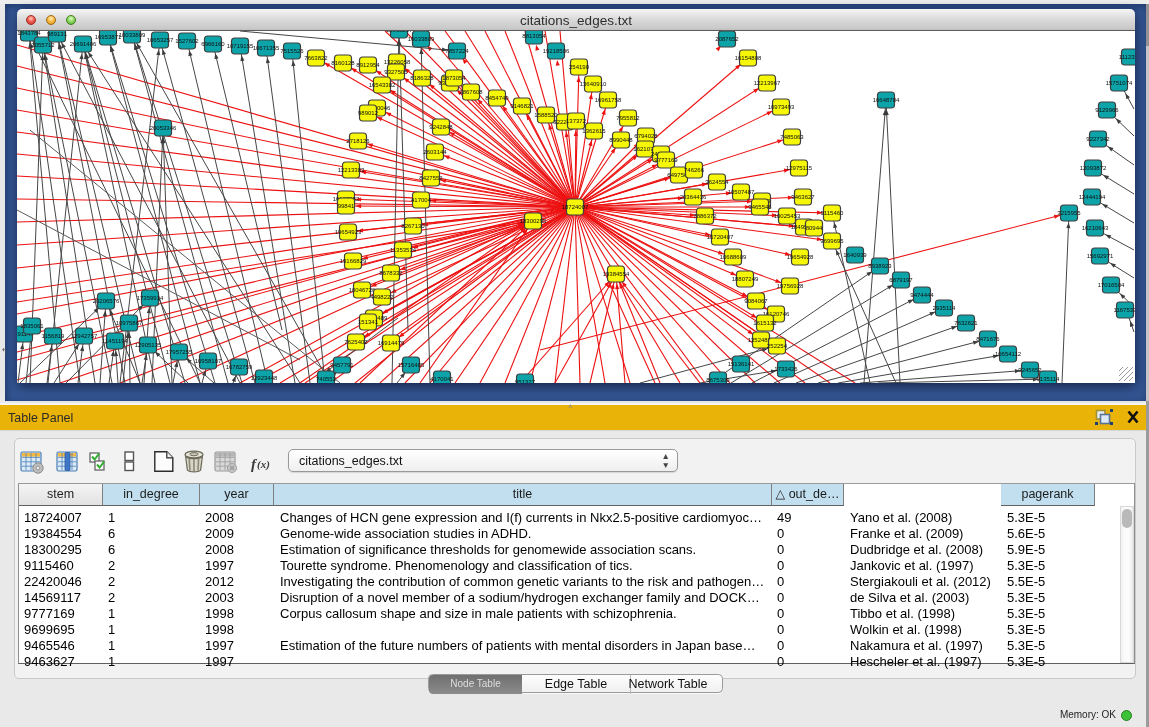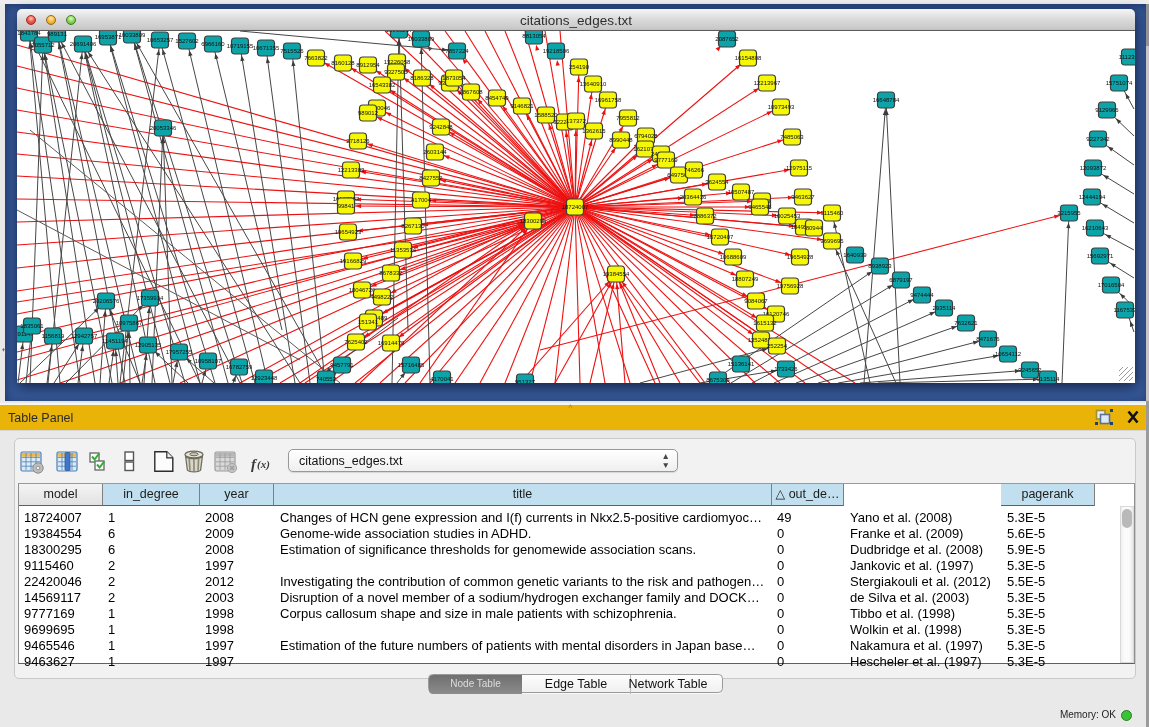--- a/index.html
+++ b/index.html
@@ -810,21 +810,21 @@
       </g>
       <text x="233" y="21" font-family="Liberation Serif, serif" font-style="italic" font-weight="bold" font-size="15" fill="#3a3a3a">f</text>
       <text x="239" y="20" font-family="Liberation Serif, serif" font-style="italic" font-weight="bold" font-size="11" fill="#3a3a3a">(x)</text>
     </svg>
 <div id="combo">
       <span>citations_edges.txt</span>
       <div class="ar">▲<br>▼</div>
     </div>
 <div id="tblwrap">
       <div id="thead">
-        <div class="hn" style="left:0px;width:84px">model</div>
+        <div class="hn" style="left:0px;width:84px">stem</div>
         <div class="hb" style="left:84px;width:97px">in_degree</div>
         <div class="hb" style="left:181px;width:74px">year</div>
         <div class="hb" style="left:255px;width:498px">title</div>
         <div class="hb" style="left:753px;width:72px">△ out_de…</div>
         <div class="hb" style="left:982px;width:94px">pagerank</div>
       </div>
       <div id="tbody">
         <div class="tr" style="top:0px">
           <div class="td" style="left:5px;width:77px">18724007</div>
           <div class="td" style="left:89px;width:90px">1</div>
@@ -849,20 +849,21 @@
           <div class="td" style="left:186px;width:67px">2008</div>
           <div class="td" style="left:261px;width:490px">Estimation of significance thresholds for genomewide association scans.</div>
           <div class="td" style="left:758px;width:65px">0</div>
           <div class="td" style="left:831px;width:149px">Dudbridge et al. (2008)</div>
           <div class="td" style="left:988px;width:86px">5.9E-5</div>
         </div>
         <div class="tr" style="top:48px">
           <div class="td" style="left:5px;width:77px">9115460</div>
           <div class="td" style="left:89px;width:90px">2</div>
           <div class="td" style="left:186px;width:67px">1997</div>
+          <div class="td" style="left:261px;width:490px">Tourette syndrome. Phenomenology and classification of tics.</div>
           <div class="td" style="left:758px;width:65px">0</div>
           <div class="td" style="left:831px;width:149px">Jankovic et al. (1997)</div>
           <div class="td" style="left:988px;width:86px">5.3E-5</div>
         </div>
         <div class="tr" style="top:64px">
           <div class="td" style="left:5px;width:77px">22420046</div>
           <div class="td" style="left:89px;width:90px">2</div>
           <div class="td" style="left:186px;width:67px">2012</div>
           <div class="td" style="left:261px;width:490px">Investigating the contribution of common genetic variants to the risk and pathogen…</div>
           <div class="td" style="left:758px;width:65px">0</div>

